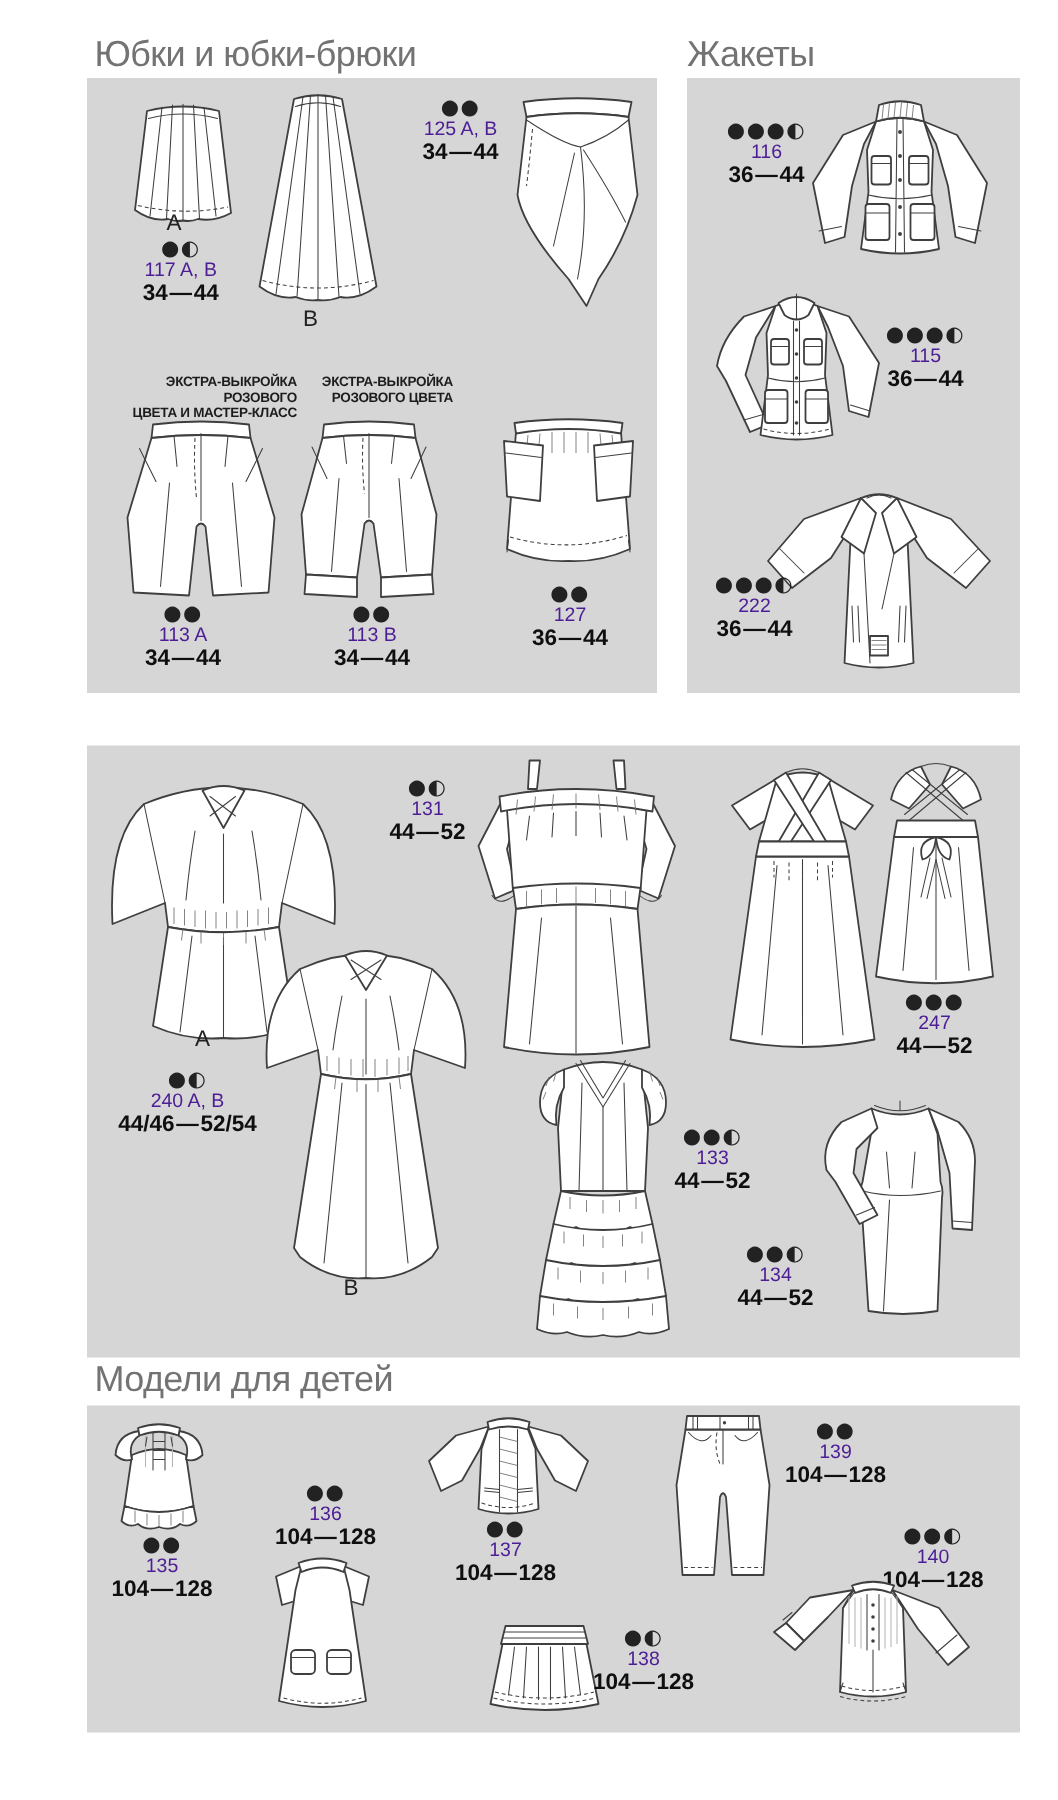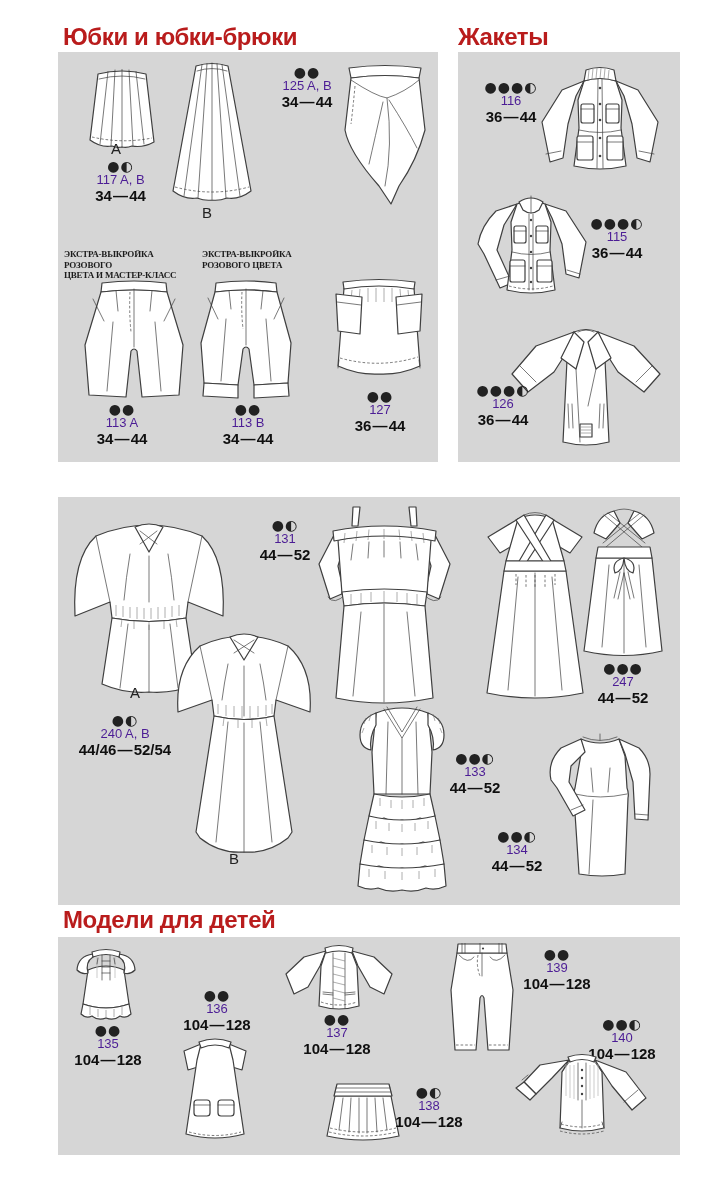--- a/index.html
+++ b/index.html
@@ -1,25 +1,25 @@
 <!DOCTYPE html>
 <html><head>
 <meta charset="utf-8">
 <style>
   html,body{margin:0;padding:0;background:#fff;}
   .page{position:relative;width:705px;height:1200px;background:#fff;overflow:hidden;
         font-family:"Liberation Sans",sans-serif;color:#161616;}
   .panel{position:absolute;background:#d6d6d6;}
-  .heading{position:absolute;font-weight:bold;font-size:24px;letter-spacing:-0.4px;color:#b91c1c;white-space:nowrap;}
+  .heading{position:absolute;font-weight:normal;font-size:24px;letter-spacing:-0.4px;color:#737373;white-space:nowrap;}
   .label{position:absolute;text-align:center;line-height:1;}
   .label .dots{font-family:"DejaVu Sans",sans-serif;font-size:14px;line-height:13px;letter-spacing:1px;color:#222;}
   .label .num{font-size:13px;line-height:14px;color:#4c1d95;}
   .label .size{font-size:15px;font-weight:bold;line-height:17px;word-spacing:-3px;color:#0f0f0f;}
   .variant{position:absolute;font-size:15px;color:#222;text-align:center;}
-  .note{position:absolute;font-size:9px;font-weight:bold;line-height:10.5px;text-align:left;color:#1c1c1c;letter-spacing:-0.2px;font-family:Liberation Serif, serif;}
+  .note{position:absolute;font-size:9px;font-weight:bold;line-height:10.5px;text-align:right;color:#1c1c1c;letter-spacing:-0.2px;}
   .drawing{position:absolute;}
   .drawing svg{display:block;width:100%;height:100%;}
   .art{fill:#fff;stroke:#3f3f3f;stroke-width:1.2;stroke-linejoin:round;stroke-linecap:round;}
   .thin{fill:none;stroke:#3f3f3f;stroke-width:0.7;stroke-linejoin:round;stroke-linecap:round;}
   .dash{fill:none;stroke:#3f3f3f;stroke-width:0.7;stroke-dasharray:2.6 2;}
   .hatch{fill:none;stroke:#6a6a6a;stroke-width:0.55;}
   .lite{fill:none;stroke:#b5b5b5;stroke-width:0.7;}
   .dotf{fill:#3f3f3f;stroke:none;}
 </style>
 </head>
@@ -194,21 +194,21 @@
       <path class="art" d="M66,10 Q78,5 90,10 L97,38 L101,120 Q78,126 55,120 L59,38 Z"></path>
       <path class="art" d="M66,10 L53,36 L68,47 L76,20 Z M90,10 L103,36 L88,47 L80,20 Z"></path>
       <path class="thin" d="M70,10 Q78,6 86,10 M68,47 L72,120 M88,47 L80,84 M12,44 L28,60 M144,44 L128,60"></path>
       <path class="thin" d="M60,82 L61,106 M64,82 L65,106 M92,82 L91,106 M96,82 L95,106"></path>
       <rect class="art" x="72" y="102" width="12" height="13"></rect>
       <path class="hatch" d="M73,105 L83,105 M73,108 L83,108 M73,111 L83,111"></path>
     </svg>
   </div>
   <div class="label" style="left:474px;top:384px;width:58px">
     <div class="dots">●●●◐</div>
-    <div class="num">126</div>
+    <div class="num">222</div>
     <div class="size">36 — 44</div>
   </div>
 
   <div class="drawing" style="left:60px;top:506px;width:178px;height:192px">
     <svg viewBox="0 0 178 192">
       <path class="art" d="M36,30 Q89,8 142,30 Q166,52 163,110 L128,96 L126,112 Q89,119 52,112 L50,96 L15,110 Q12,52 36,30 Z"></path>
       <path class="thin" d="M36,30 L50,96 M142,30 L128,96"></path>
       <path class="art" d="M52,112 L42,178 Q65,188 89,186 Q113,188 136,178 L126,112 Q89,119 52,112 Z"></path>
       <path class="thin" d="M68,118 L60,182 M89,119 L89,186 M110,118 L118,182"></path>
       <path class="art" d="M75,21 Q89,15 103,21 L89,46 Z"></path>

